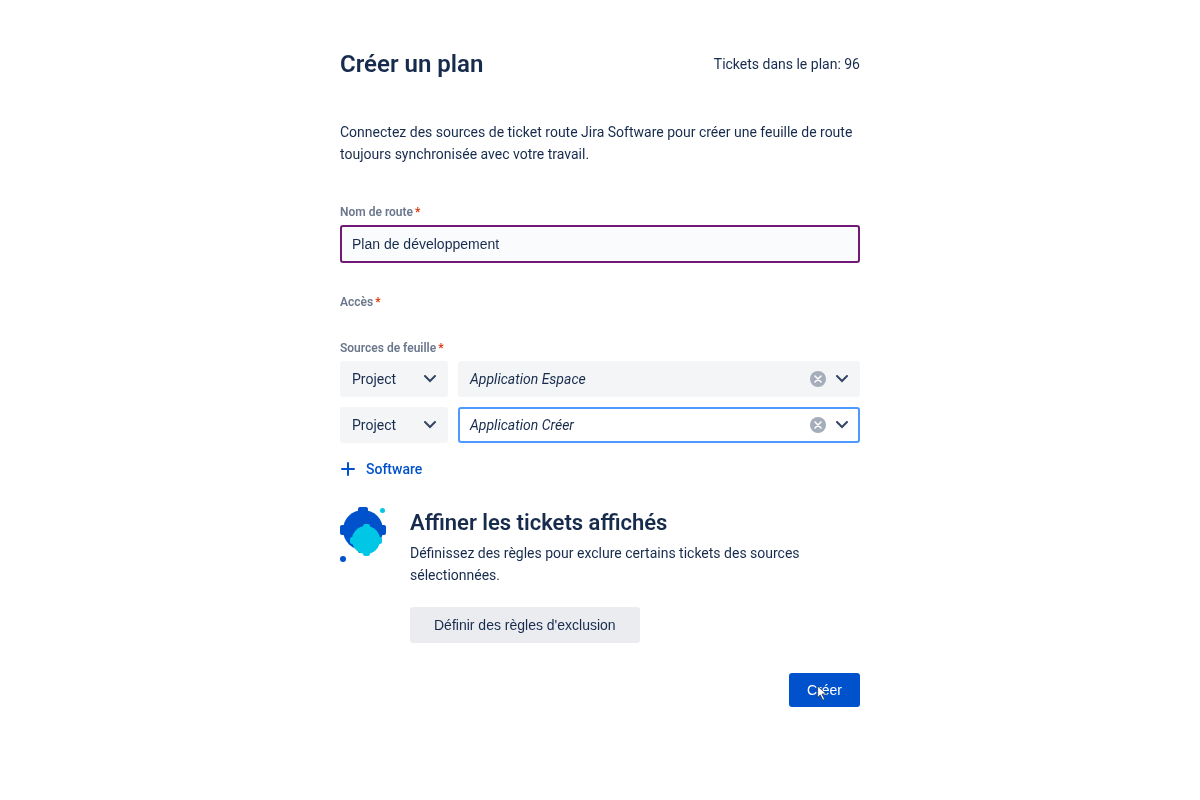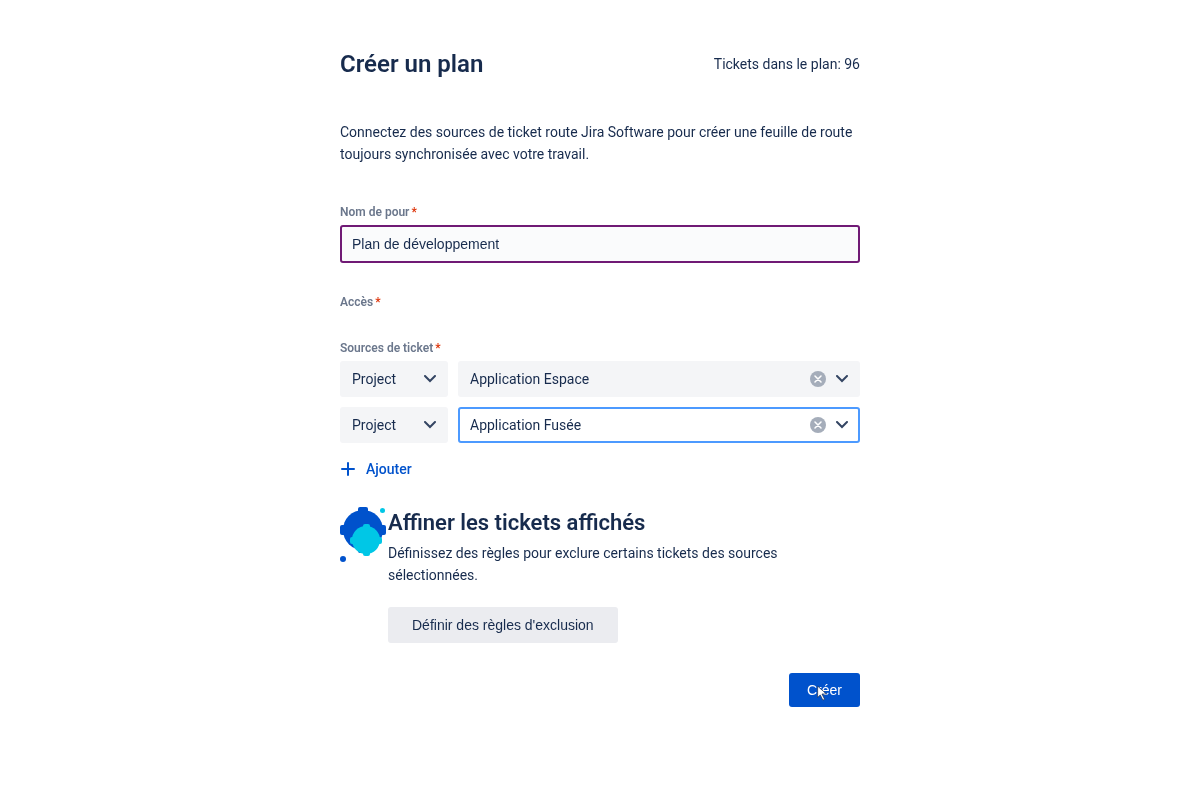--- a/index.html
+++ b/index.html
@@ -87,20 +87,21 @@
     }
     .source-value {
       flex: 1;
       background: #f4f5f7;
       border-radius: 3px;
       padding: 10px 12px;
       display: flex;
       align-items: flex-end;
       justify-content: space-between;
       cursor: pointer;
+      font-style: italic;
     }
     .source-value.focused {
       background: #fff;
       border: 2px solid #4c9aff;
       padding: 8px 10px;
     }
     .source-value-right {
       display: flex;
       align-items: center;
       gap: 10px;
@@ -119,20 +120,21 @@
       align-items: center;
       gap: 10px;
       color: #0052cc;
       font-weight: 500;
       cursor: pointer;
       margin-top: 8px;
     }
     .plus-icon { width: 16px; height: 16px; display: inline-flex; align-items:center; justify-content:center; }
     .refine-section {
       display: flex;
+      gap: 22px;
       margin-top: 30px;
     }
     .gear-icon-wrap {
       width: 48px; height: 48px;
       flex-shrink: 0;
       position: relative;
     }
     .gear-back {
       position:absolute; left:3px; top:0; width:40px; height:40px;
       background:#0052cc; border-radius:50%;
@@ -202,36 +204,36 @@
     <h1 class="page-title">Créer un plan</h1>
     <div class="ticket-count">
       <span>Tickets dans le plan: </span><span class="ticket-num">96</span>
     </div>
   </div>
 
   <p class="description">Connectez des sources de ticket route Jira Software pour créer une feuille de route toujours synchronisée avec votre travail.</p>
 
   <div class="field-group">
     <div class="field-label">
-      <span>Nom de pour</span>
+      <span>Nom de route</span>
       <span class="required">*</span>
     </div>
     <input class="text-input" value="Plan de développement" style="">
   </div>
 
   <div class="field-group">
     <div class="field-label">
       <span>Accès</span>
       <span class="required">*</span>
     </div>
   </div>
 
   <div class="field-group" style="margin-bottom:16px;">
     <div class="field-label">
-      <span>Sources de ticket</span>
+      <span>Sources de feuille</span>
       <span class="required">*</span>
     </div>
 
     <div class="source-row">
       <div class="source-type">
         <span>Project</span>
         <span class="chevron-icon">
           <svg width="12" height="8" viewBox="0 0 12 8">
               <path d="M1 1l5 5 5-5" stroke="#344563" stroke-width="2" fill="none" stroke-linecap="round"></path>
             </svg>
@@ -257,21 +259,21 @@
     <div class="source-row">
       <div class="source-type">
         <span>Project</span>
         <span class="chevron-icon">
           <svg width="12" height="8" viewBox="0 0 12 8">
               <path d="M1 1l5 5 5-5" stroke="#344563" stroke-width="2" fill="none" stroke-linecap="round"></path>
             </svg>
         </span>
       </div>
       <div class="source-value focused">
-        <span>Application Fusée</span>
+        <span>Application Créer</span>
         <span class="source-value-right">
           <span class="clear-icon">
             <svg width="8" height="8" viewBox="0 0 8 8">
                 <path d="M1 1l6 6M7 1L1 7" stroke="#fff" stroke-width="1.5" stroke-linecap="round"></path>
               </svg>
           </span>
           <span class="chevron-icon">
             <svg width="12" height="8" viewBox="0 0 12 8">
                 <path d="M1 1l5 5 5-5" stroke="#344563" stroke-width="2" fill="none" stroke-linecap="round"></path>
               </svg>
@@ -279,21 +281,21 @@
         </span>
       </div>
     </div>
 
     <div class="add-row">
       <span class="plus-icon">
         <svg width="16" height="16" viewBox="0 0 16 16">
             <path d="M8 2v12M2 8h12" stroke="#0052cc" stroke-width="2" stroke-linecap="round"></path>
           </svg>
       </span>
-      <span>Ajouter</span>
+      <span>Software</span>
     </div>
   </div>
 
   <div class="refine-section">
     <div class="gear-icon-wrap">
       <div class="gear-back"></div>
       <div class="gear-front"></div>
       <div class="dot1"></div>
       <div class="dot2"></div>
     </div>

